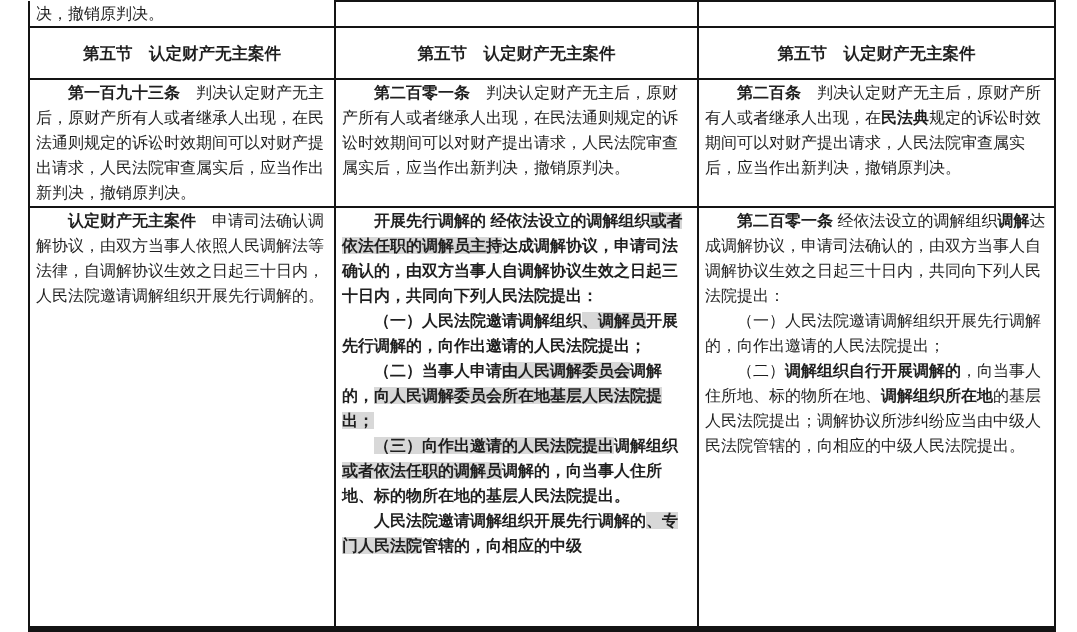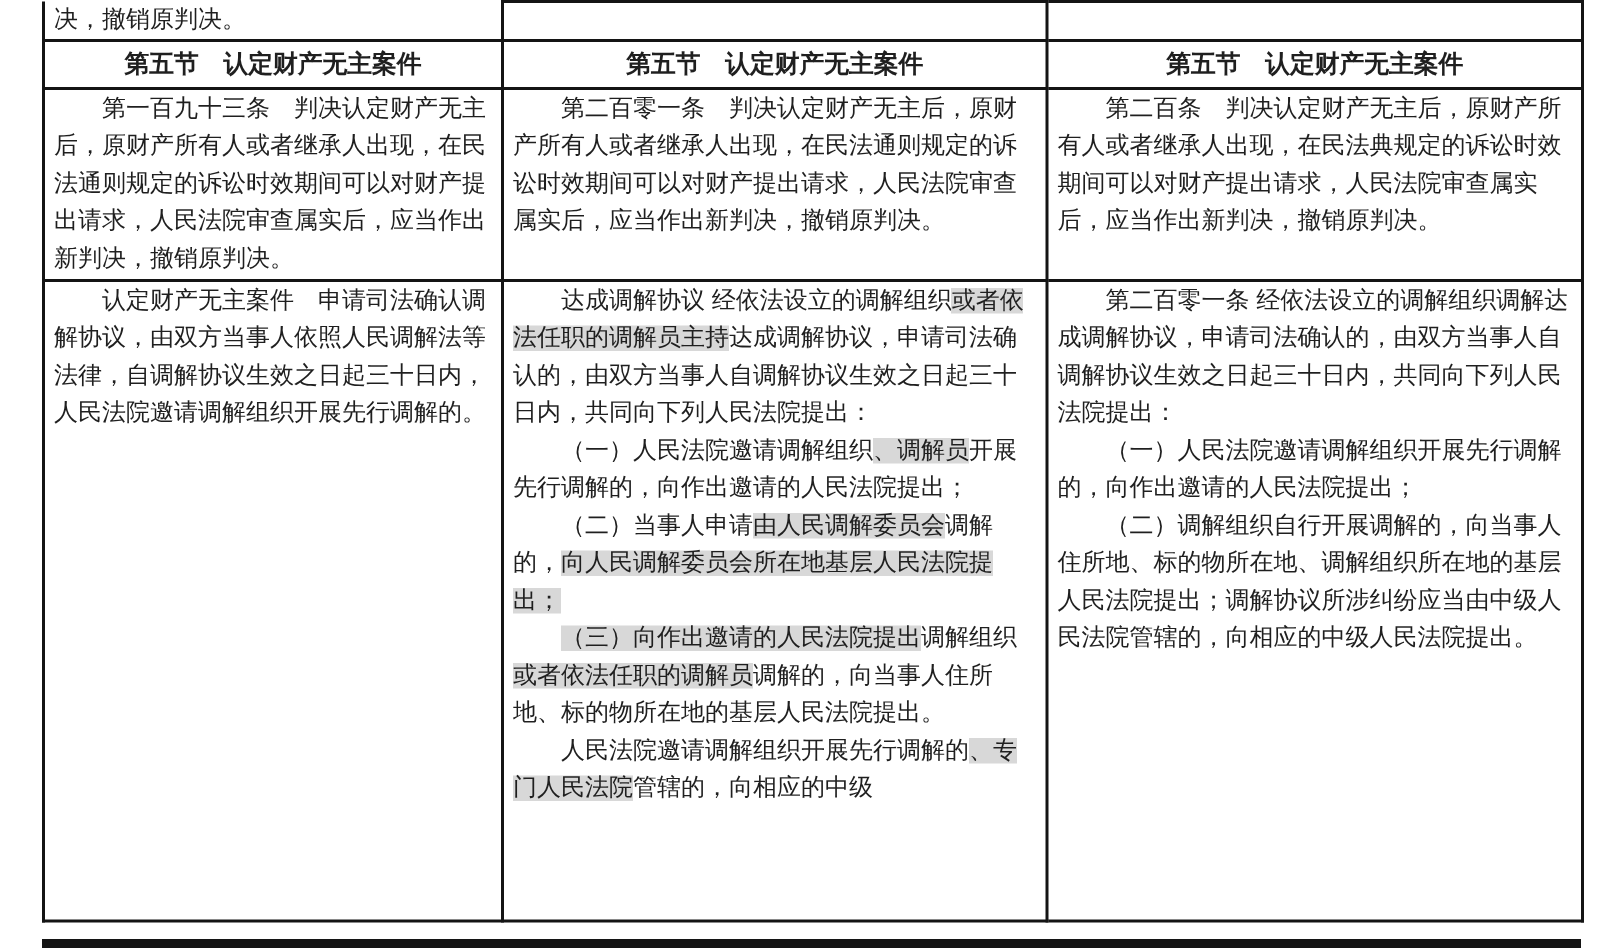--- a/index.html
+++ b/index.html
@@ -19,26 +19,26 @@
   }
   td{
     border:2px solid var(--border);
     vertical-align:top;
     padding:0 6px;
     overflow:hidden;
   }
   td.no-top{border-top:none;}
   tr.section-row td{
     text-align:center;font-weight:700;
-    padding:3px 4px;font-size:16.5px;line-height:24px;
+    padding:13px 4px;font-size:16.5px;line-height:24px;
     white-space:nowrap;
   }
   p.para{margin:0;padding:0;}
   p.indent{text-indent:2em;}
-  span.bold{font-weight:400;}
+  span.bold{font-weight:700;}
   span.hl{background:var(--hl);}
   .bottom-cut{
     position:absolute;left:28px;width:1026px;bottom:0;height:6px;
     background:var(--border);
   }
 </style>
 </head>
 <body>
 
 <div class="page">
@@ -70,21 +70,21 @@
           </td>
           <td>
             <p class="para indent"><span class="bold">第二百条</span><span>　判决认定财产无主后，原财产所有人或者继承人出现，在</span><span class="bold">民法典</span><span>规定的诉讼时效期间可以对财产提出请求，人民法院审查属实后，应当作出新判决，撤销原判决。</span></p>
           </td>
         </tr>
         <tr style="height: 427px;">
           <td>
             <p class="para indent"><span class="bold">认定财产无主案件</span><span>　申请司法确认调解协议，由双方当事人依照人民调解法等法律，自调解协议生效之日起三十日内，人民法院邀请调解组织开展先行调解的。</span></p>
           </td>
           <td>
-            <p class="para indent"><span class="bold">达成调解协议</span><span class="bold"> 经依法设立的调解组织</span><span class="bold hl">或者依法任职的调解员主持</span><span class="bold">达成调解协议，申请司法确认的，由双方当事人自调解协议生效之日起三十日内，共同向下列人民法院提出：</span></p>
+            <p class="para indent"><span class="bold">开展先行调解的</span><span class="bold"> 经依法设立的调解组织</span><span class="bold hl">或者依法任职的调解员主持</span><span class="bold">达成调解协议，申请司法确认的，由双方当事人自调解协议生效之日起三十日内，共同向下列人民法院提出：</span></p>
             <p class="para indent"><span class="bold">（一）人民法院邀请调解组织</span><span class="bold hl">、调解员</span><span class="bold">开展先行调解的，向作出邀请的人民法院提出；</span></p>
             <p class="para indent"><span class="bold">（二）当事人申请</span><span class="bold hl">由人民调解委员会</span><span class="bold">调解的，</span><span class="bold hl">向人民调解委员会所在地基层人民法院提出；</span></p>
             <p class="para indent"><span class="bold hl">（三）向作出邀请的人民法院提出</span><span class="bold">调解组织</span><span class="bold hl">或者依法任职的调解员</span><span class="bold">调解的，向当事人住所地、标的物所在地的基层人民法院提出。</span></p>
             <p class="para indent"><span class="bold">人民法院邀请调解组织开展先行调解的</span><span class="bold hl">、专门人民法院</span><span class="bold">管辖的，向相应的中级</span></p>
           </td>
           <td>
             <p class="para indent"><span class="bold">第二百零一条</span><span> 经依法设立的调解组织</span><span class="bold">调解</span><span>达成调解协议，申请司法确认的，由双方当事人自调解协议生效之日起三十日内，共同向下列人民法院提出：</span></p>
             <p class="para indent"><span>（一）人民法院邀请调解组织开展先行调解的，向作出邀请的人民法院提出；</span></p>
             <p class="para indent"><span>（二）</span><span class="bold">调解组织自行开展调解的</span><span>，向当事人住所地、标的物所在地、</span><span class="bold">调解组织所在地</span><span>的基层人民法院提出；调解协议所涉纠纷应当由中级人民法院管辖的，向相应的中级人民法院提出。</span></p>
           </td>

